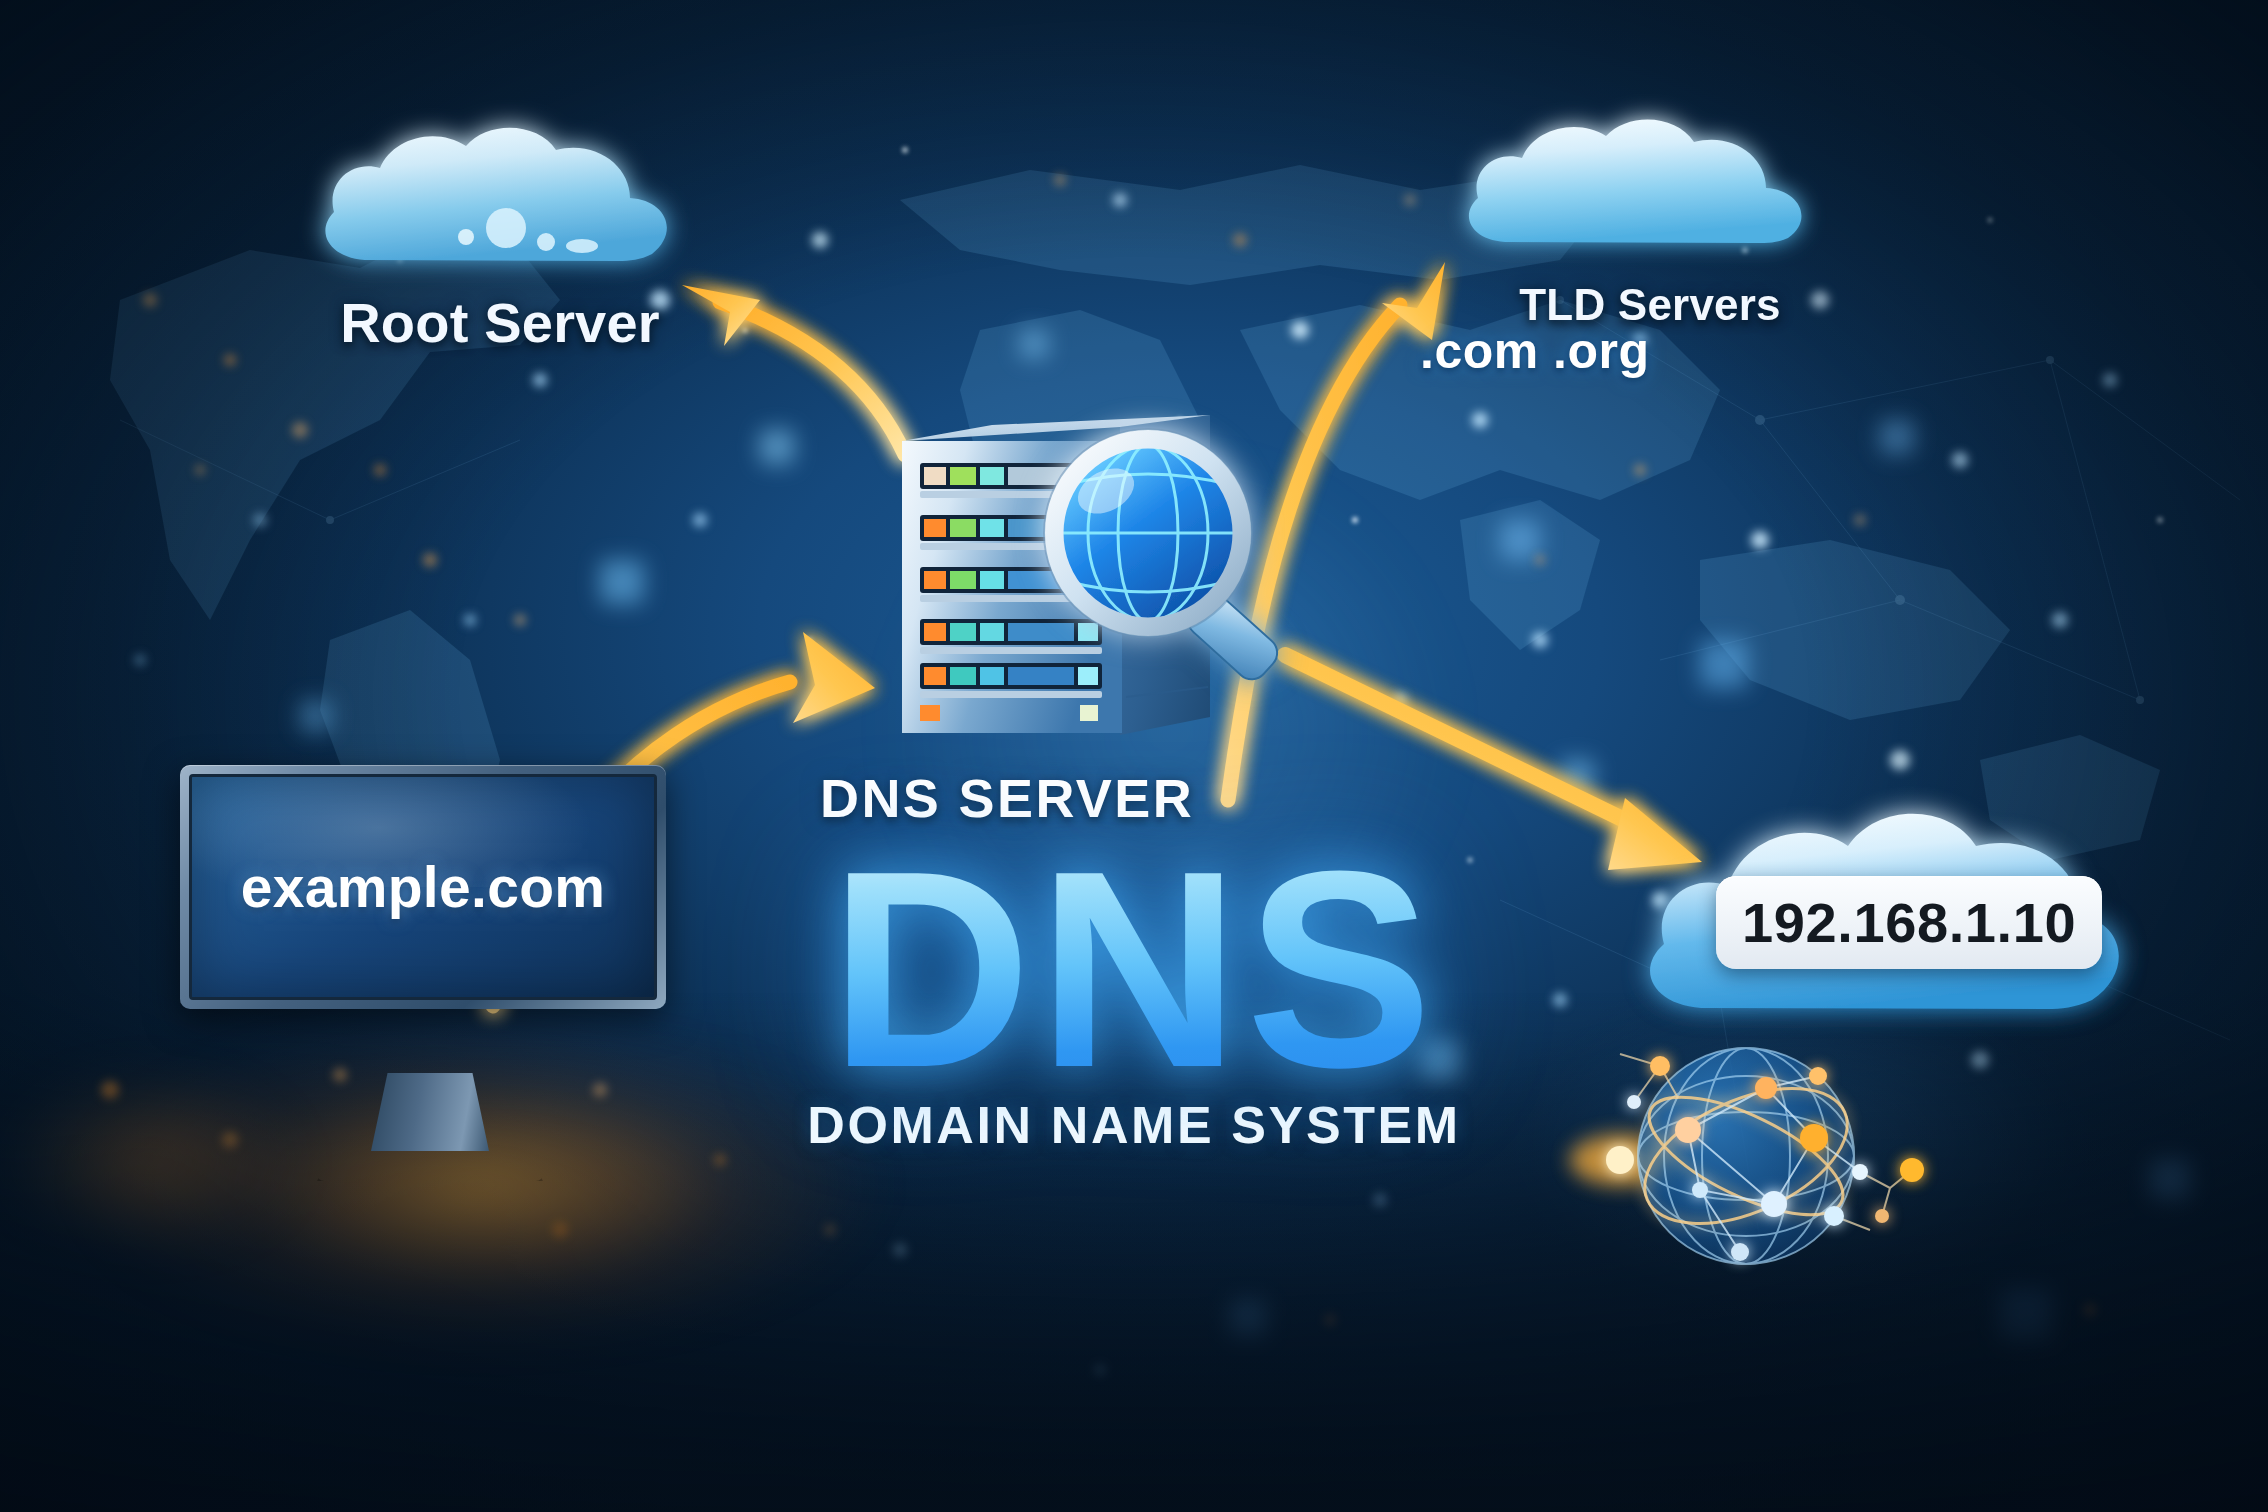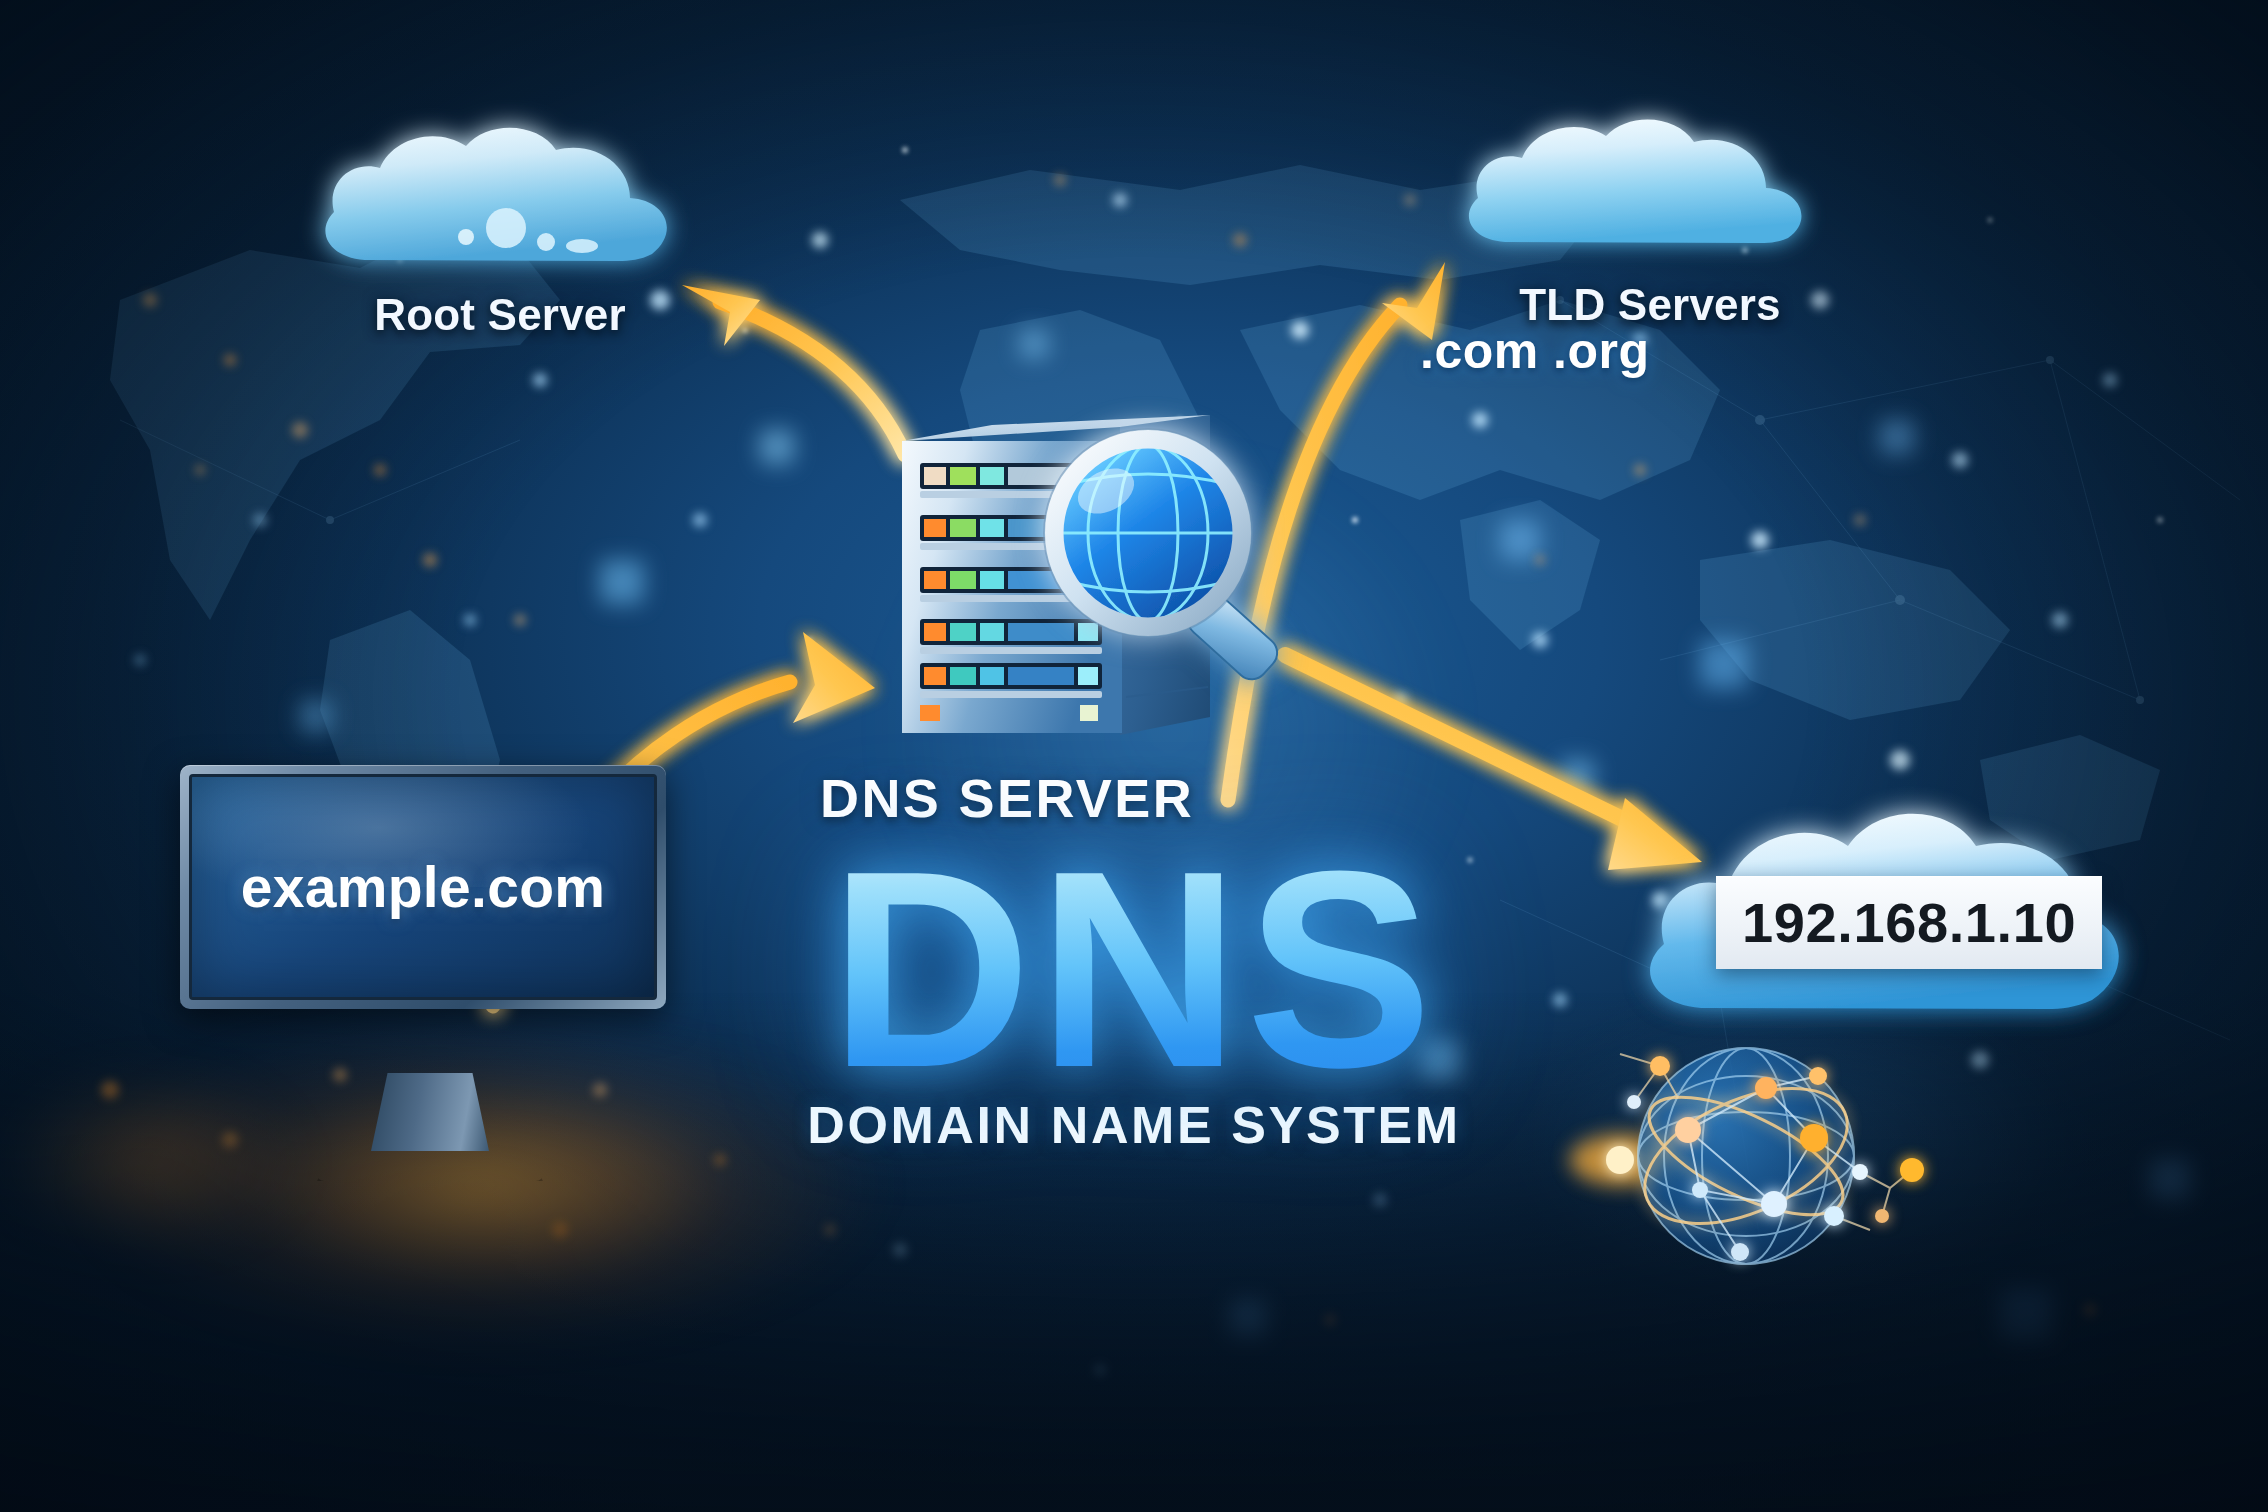--- a/index.html
+++ b/index.html
@@ -43,21 +43,21 @@
   .node{position:absolute;}
 
   .cloud-label{
     color:#f2f8ff;font-weight:700;letter-spacing:.2px;
     text-shadow:0 0 14px rgba(10,40,70,.95), 0 3px 10px rgba(0,0,0,.75);
     white-space:nowrap;text-align:center;
   }
 
   
   #root-node{left:300px;top:120px;width:400px;}
-  #root-node .cloud-label{font-size:44px;margin-top:10px;}
+  #root-node .cloud-label{font-size:56px;margin-top:10px;}
 
   
   #tld-node{left:1420px;top:110px;width:460px;}
   #tld-node .cloud-label{font-size:44px;margin-top:20px;}
   .tld-text{position:absolute;left:0;right:0;top:212px;
     font-size:50px;font-weight:700;color:#ffffff;letter-spacing:.5px;
     text-shadow:0 0 18px rgba(40,120,190,.95),0 2px 6px rgba(0,30,60,.8);}
 
   
   #dns-node{left:880px;top:405px;width:400px;}
@@ -100,21 +100,21 @@
     box-shadow:0 6px 18px rgba(0,0,0,.5);}
   .mon-base{position:absolute;left:50%;top:380px;transform:translateX(-50%);
     width:226px;height:36px;border-radius:7px;
     background:linear-gradient(100deg,#2c475f 0%,#5a7governor 0%,#5a7691 35%,#9db4c9 70%,#44607c 100%);
     clip-path:polygon(9% 0,91% 0,100% 100%,0% 100%);
     box-shadow:0 8px 20px rgba(0,0,0,.55);}
 
   
   #ip-node{left:1630px;top:780px;width:540px;}
   .ip-chip{position:absolute;left:86px;top:96px;
-    padding:14px 26px;border-radius:0;
+    padding:14px 26px;border-radius:20px;
     background:linear-gradient(180deg,#fbfdff 0%,#eef3f8 55%,#e2e9f1 100%);
     box-shadow:0 6px 18px rgba(0,20,45,.45), inset 0 1px 0 #fff;
     font-size:56px;font-weight:600;color:#141a21;letter-spacing:.6px;white-space:nowrap;text-align:right;}
 
   
   #globe-node{left:1560px;top:1020px;width:380px;height:270px;}
 
   svg{display:block;overflow:visible;}
   .arrows{position:absolute;inset:0;pointer-events:none;}
 </style>

